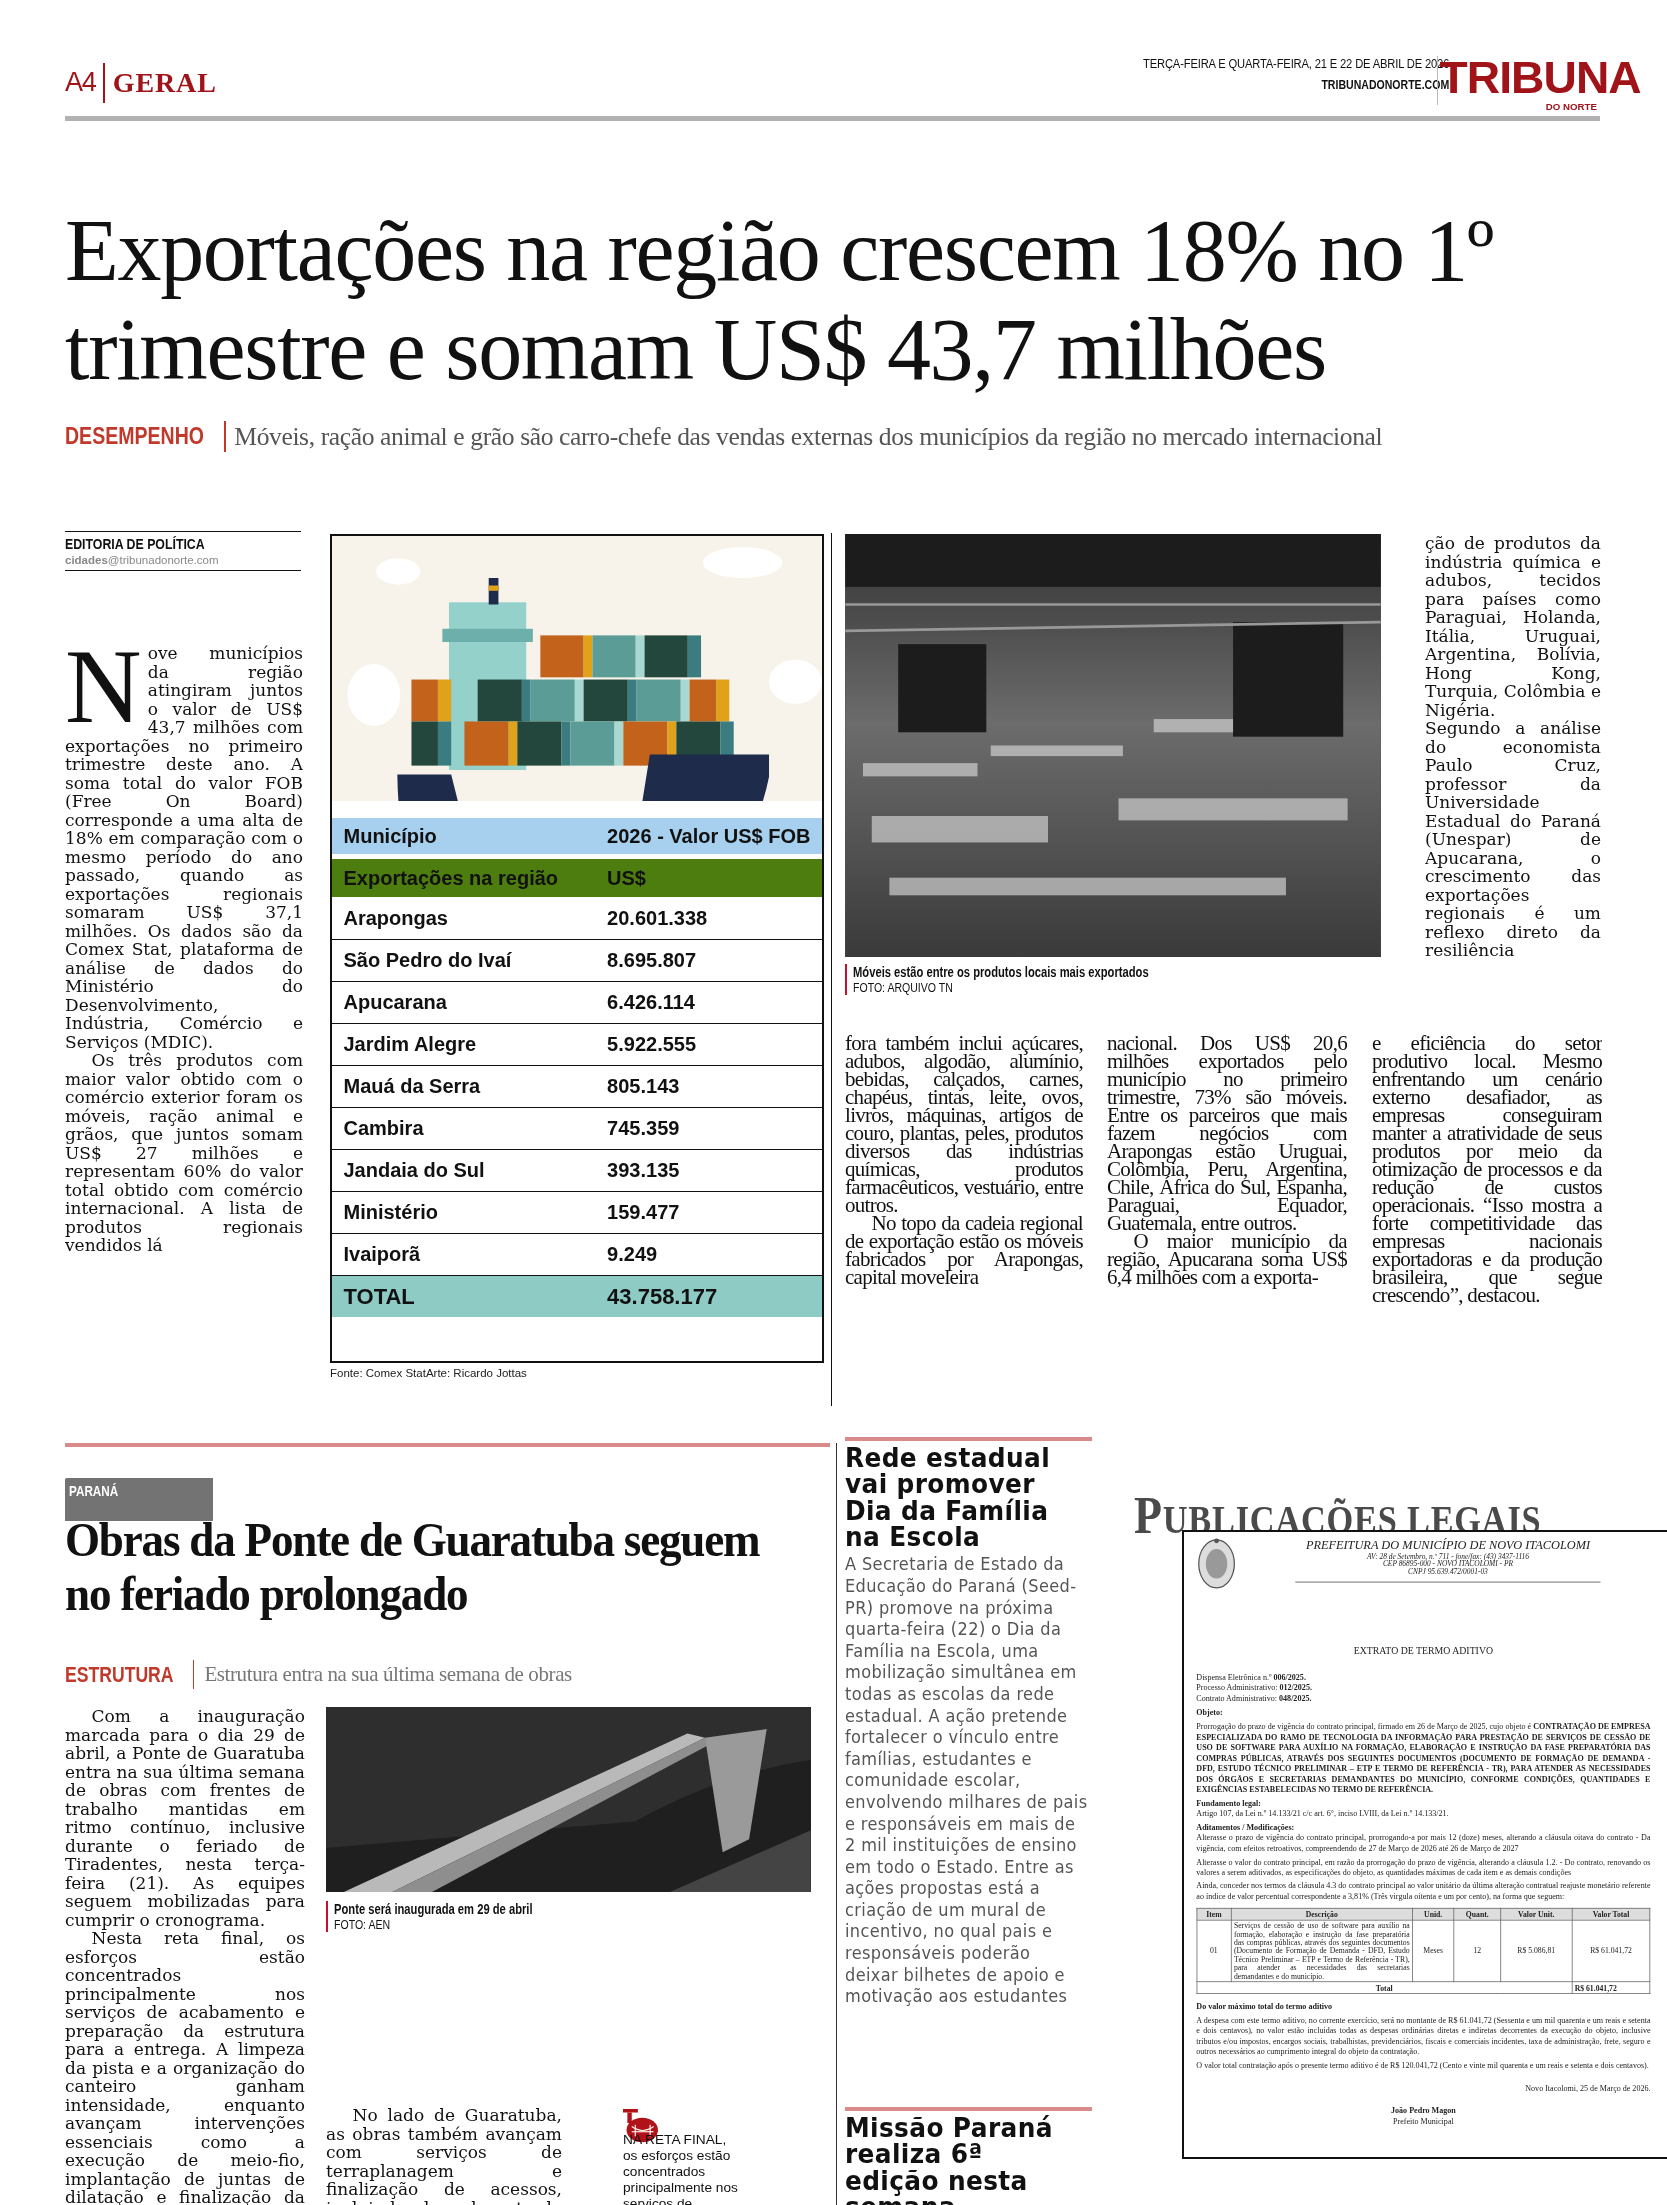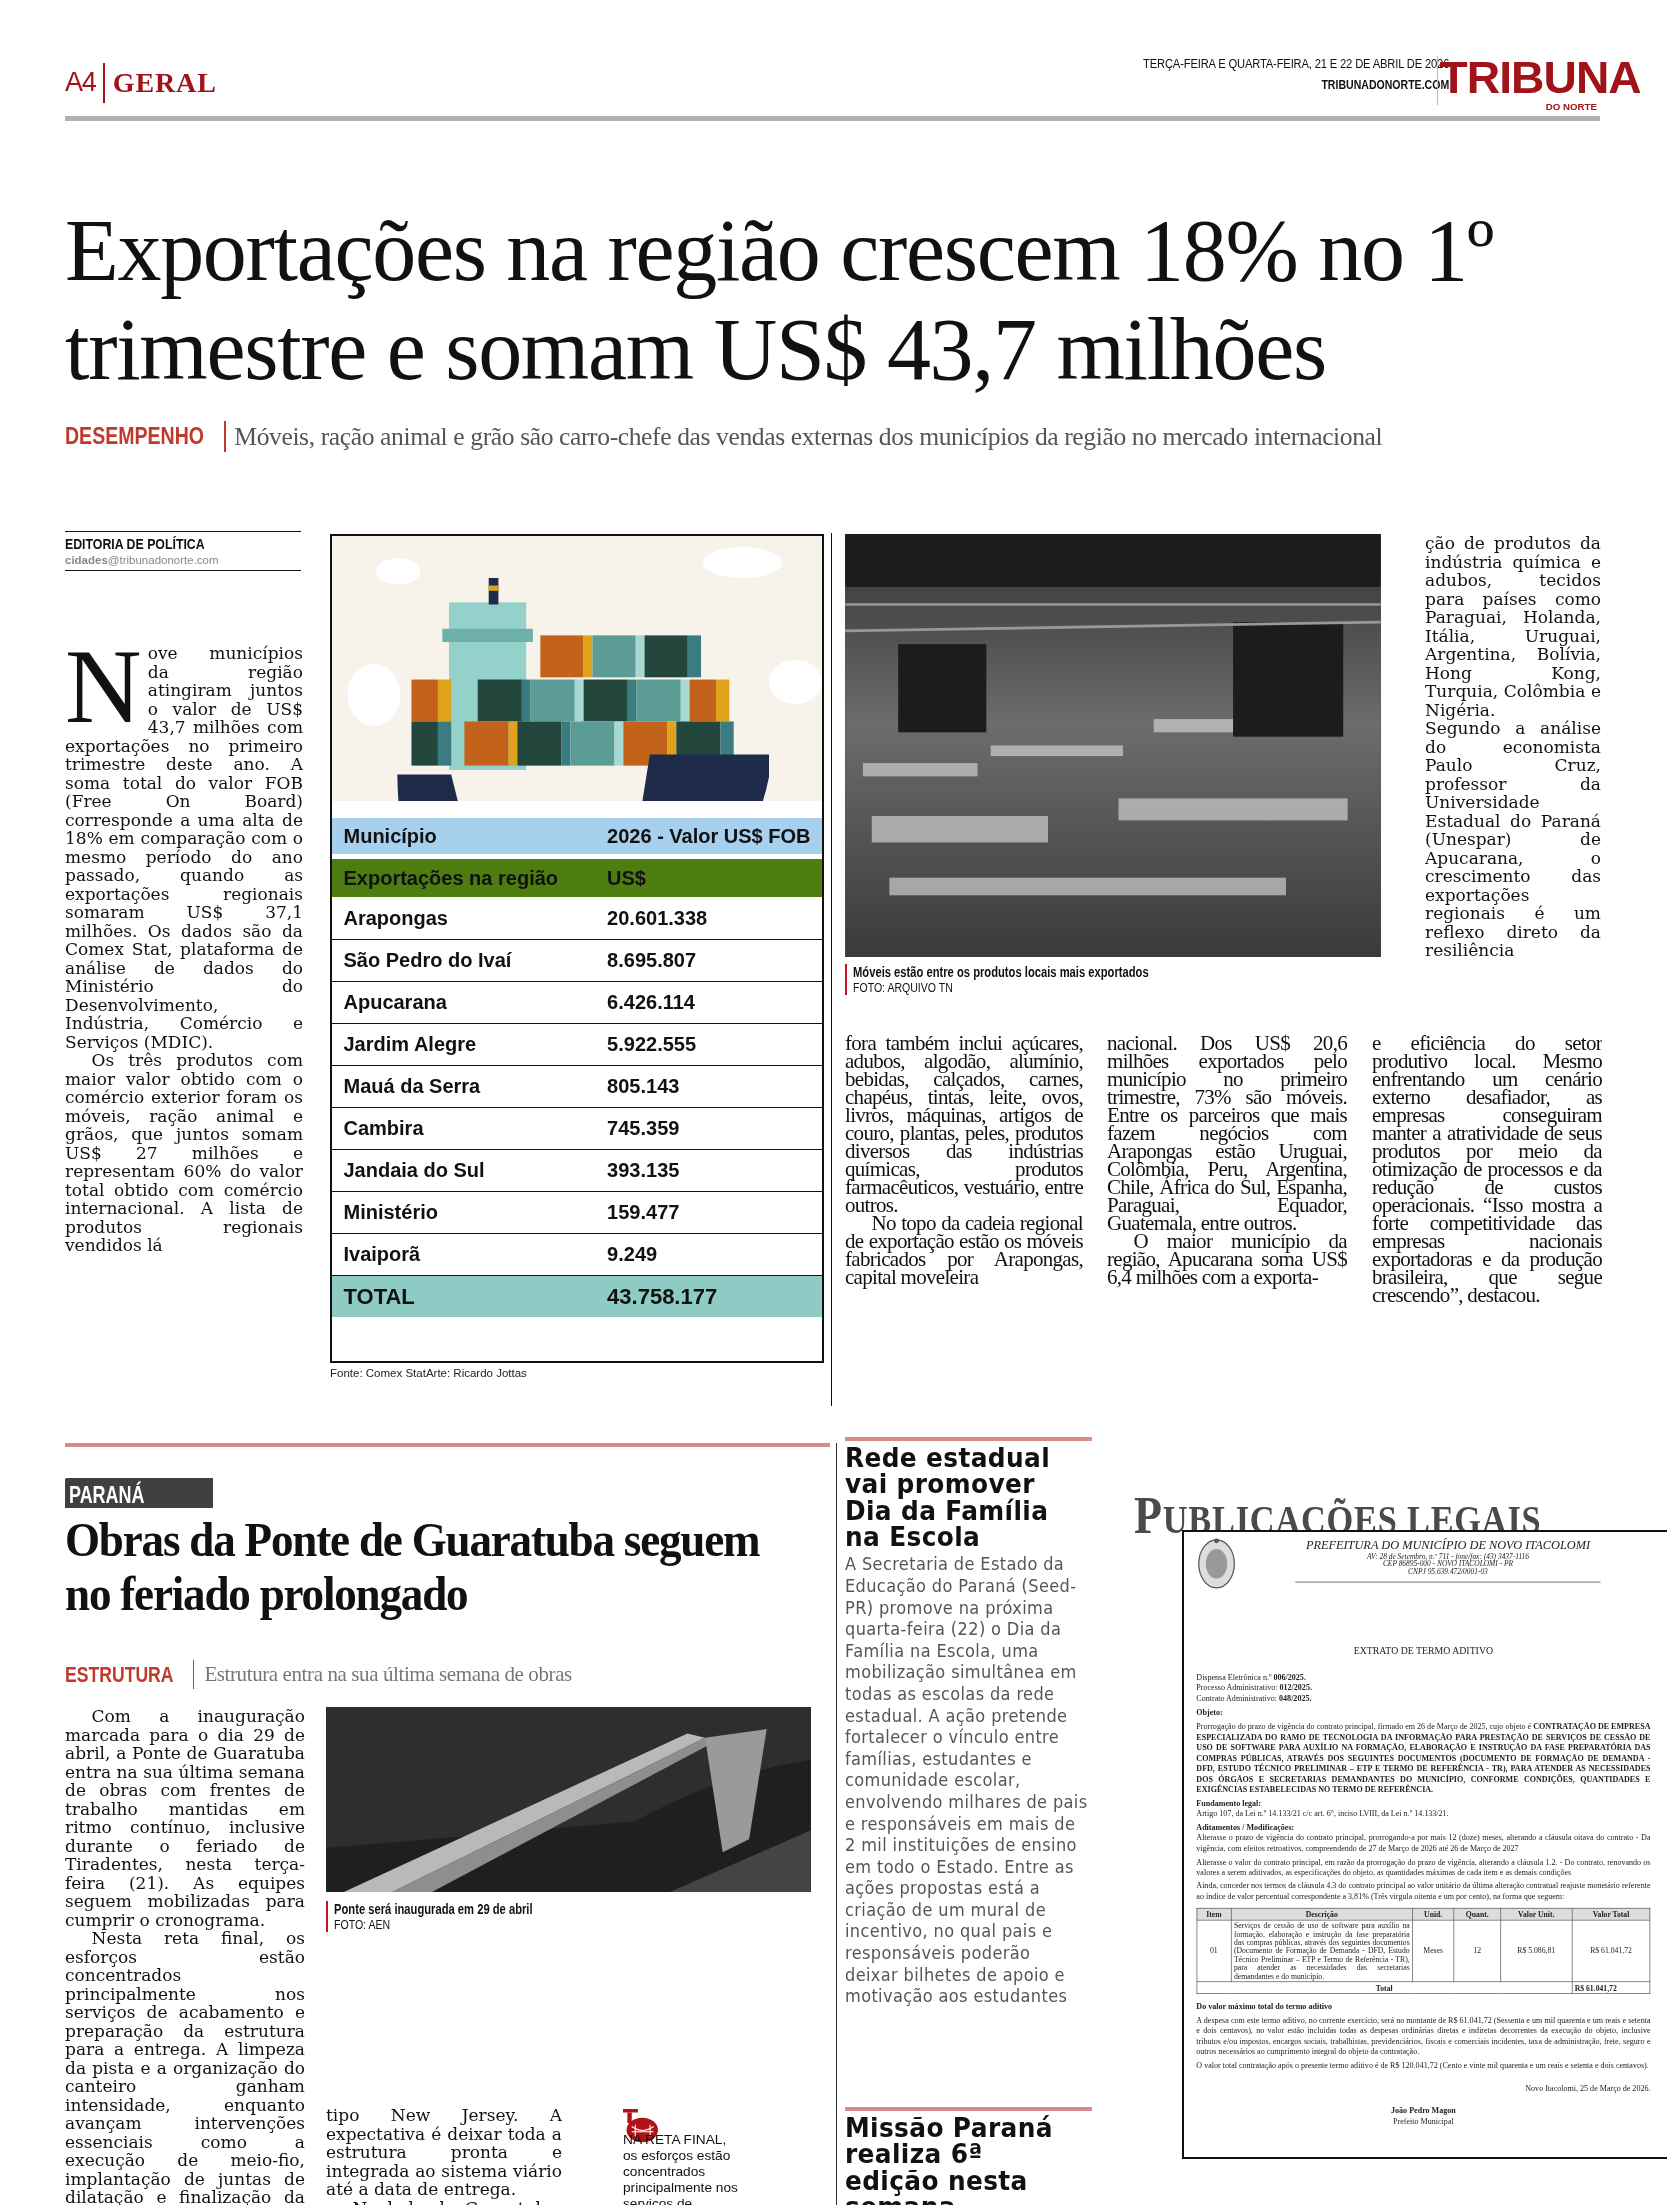--- a/index.html
+++ b/index.html
@@ -54,21 +54,21 @@
   #info-credit{left:330px;top:1367px;width:494px;display:flex;justify-content:flex-start;font-family:"Liberation Sans",sans-serif;font-size:11.5px;color:#222}
 
   
   #photo1{left:845px;top:534px;width:536px;height:423px;overflow:hidden;background:#555}
   .caption{position:absolute;border-left:2.6px solid #c8102e;padding-left:6.2px;font-family:"Liberation Sans",sans-serif}
   .caption .c1{font-size:14px;font-weight:bold;transform:scaleX(.8);transform-origin:left;white-space:nowrap}
   .caption .c2{font-size:13.2px;transform:scaleX(.8);transform-origin:left;white-space:nowrap}
 
   
   #sec2-rule{left:65px;top:1443px;width:765px;height:4.4px;background:#d98a8a}
-  #parana-tag{left:65px;top:1478px;width:148px;height:30px;background:#404040;color:#fff;font-family:"Liberation Sans",sans-serif;font-weight:bold;font-size:23px;padding:3.5px 4.4px;border-radius:1.8px 0 0 0}
+  #parana-tag{left:65px;top:1478px;width:148px;height:43px;background:#737373;color:#fff;font-family:"Liberation Sans",sans-serif;font-weight:bold;font-size:15px;padding:3.5px 4.4px;border-radius:1.8px 0 0 0}
   #parana-tag span{display:inline-block;transform:scaleX(.78);transform-origin:left}
   #headline2{left:65px;top:1513px;width:765px;font-family:"Liberation Serif",serif;font-size:49px;line-height:54px;letter-spacing:-1.3px;transform:scaleX(.92);transform-origin:left top}
   #deck2{left:65px;top:1660px;display:flex;align-items:center;gap:10px;white-space:nowrap}
   #deck2 .kicker{color:#c0392b;font-family:"Liberation Sans",sans-serif;font-weight:bold;font-size:22px;transform:scaleX(.8);transform-origin:left}
   #deck2 .bar{width:1.3px;height:29px;background:#c0392b;margin-left:-17.6px}
   #deck2 .txt{color:#777;font-family:"Liberation Serif",serif;font-size:21px;letter-spacing:-0.4px}
   #photo2{left:326px;top:1707px;width:485px;height:185px;overflow:hidden;background:#2a2a2a}
 
   
   #pq-icon{left:623px;top:2109px;width:35px;height:35px}
@@ -325,21 +325,20 @@
     <path d="M150 420 L860 70 L880 80 L240 420 Z" fill="#8e8e8e"></path>
     <path d="M860 70 L1000 50 L960 300 L900 330 Z" fill="#9a9a9a"></path>
   </svg>
 </div>
 <div class="caption" style="left:326px;top:1901px">
   <div class="c1">Ponte será inaugurada em 29 de abril</div>
   <div class="c2">FOTO: AEN</div>
 </div>
 
 <div class="col" style="left:326px;top:2106px;width:236px;height:723px;overflow:hidden">
-  <p class="noindent">tipo New Jersey. A expectativa é deixar toda a estrutura pronta e integrada ao sistema viário até a data de entrega.</p>
   <p>No lado de Guaratuba, as obras também avançam com serviços de terraplanagem e finalização de acessos, incluindo alças de entrada e saída na região de Caieiras, que devem ser concluídas nos próximos dias. Em paralelo, há a preparação geral do espaço para a cerimônia oficial de inauguração.</p>
 
 </div>
 
 <svg id="pq-icon" class="abs" viewBox="0 0 80 80">
   <ellipse cx="44" cy="48" rx="36" ry="28" fill="#b01217"></ellipse>
   <rect x="0" y="0" width="34" height="8" fill="#b01217"></rect>
   <rect x="10" y="8" width="10" height="24" fill="#b01217"></rect>
   <g stroke="#fff" stroke-width="2.5" fill="none">
       <line x1="20" y1="52" x2="70" y2="52"></line>

